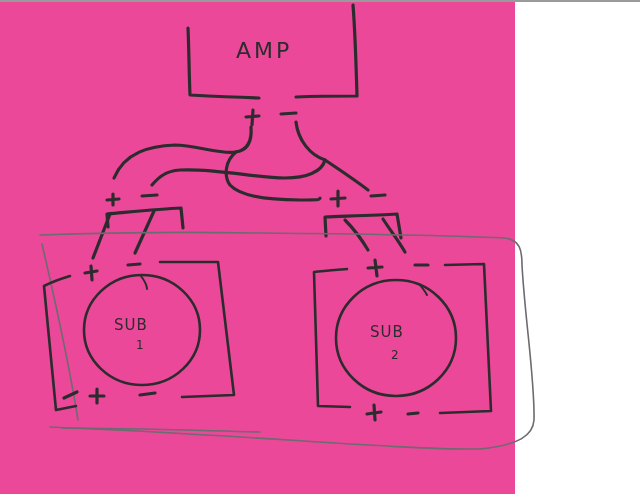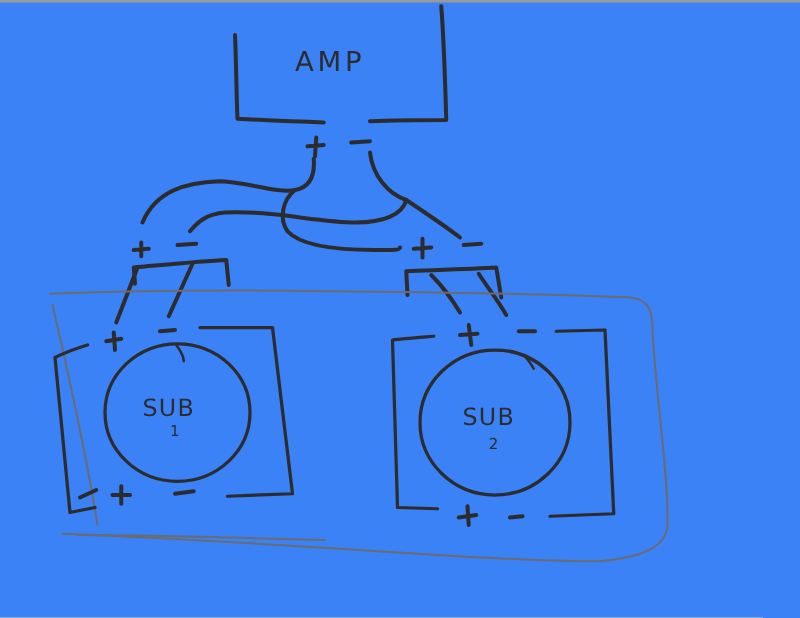--- a/index.html
+++ b/index.html
@@ -1,27 +1,27 @@
 <!DOCTYPE html>
 <html><head>
 <meta charset="utf-8">
 <style>
   html, body { margin: 0; padding: 0; background: #ffffff; }
   body { width: 640px; height: 494px; overflow: hidden; position: relative; }
-  .page { position: absolute; left: 0; top: 0; width: 640px; height: 494px; background: #3b82f6; }
+  .page { position: absolute; left: 0; top: 0; width: 515px; height: 494px; background: #ec4899; }
   .topedge { position: absolute; left: 0; top: 0; width: 640px; height: 2px; background: #9a9a9a; }
   svg { position: absolute; left: 0; top: 0; }
   .ink { fill: none; stroke: #2c2c2e; stroke-linecap: round; stroke-linejoin: round; }
   .thick { stroke-width: 3.2; }
   .med { stroke-width: 2.6; }
   .thin { stroke-width: 2; }
   .faint { fill: none; stroke: #6b6b70; stroke-width: 1.6; stroke-linecap: round; }
   .lbl { position: absolute; font-family: "DejaVu Sans", sans-serif; color: #2c2c2e; white-space: nowrap; }
   .amp-label { left: 236px; top: 38px; font-size: 22px; letter-spacing: 3px; }
-  .sub-name { font-size: 19px; letter-spacing: 1px; }
+  .sub-name { font-size: 15px; letter-spacing: 1px; }
   .sub-num { font-size: 12px; }
 </style>
 </head>
 <body>
 
 <div class="page">
   <div class="topedge"></div>
 
   <svg width="640" height="494" viewBox="0 0 640 494">
 

